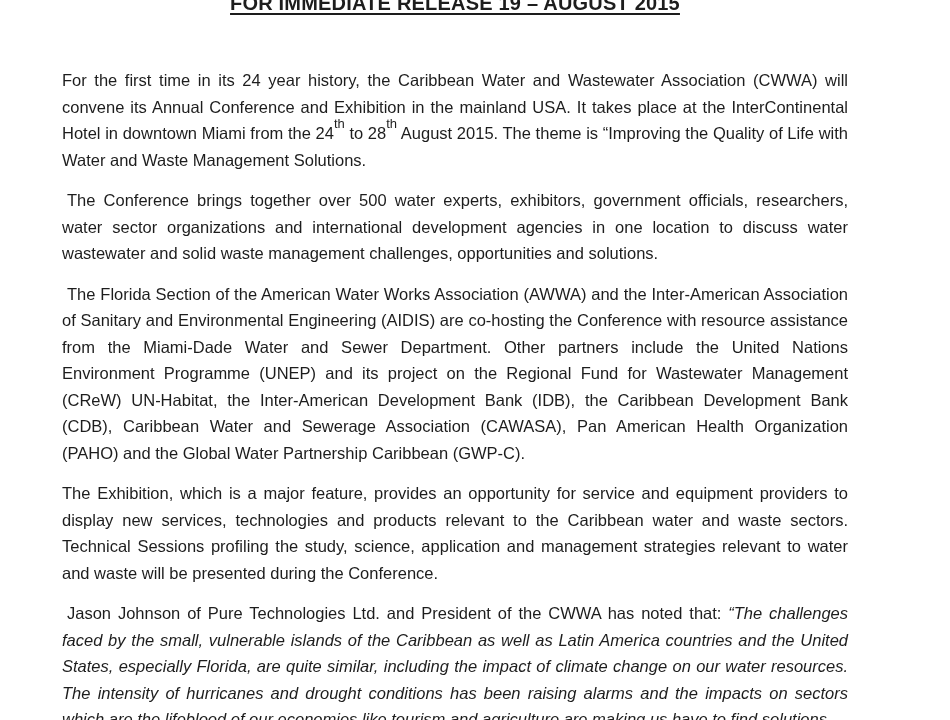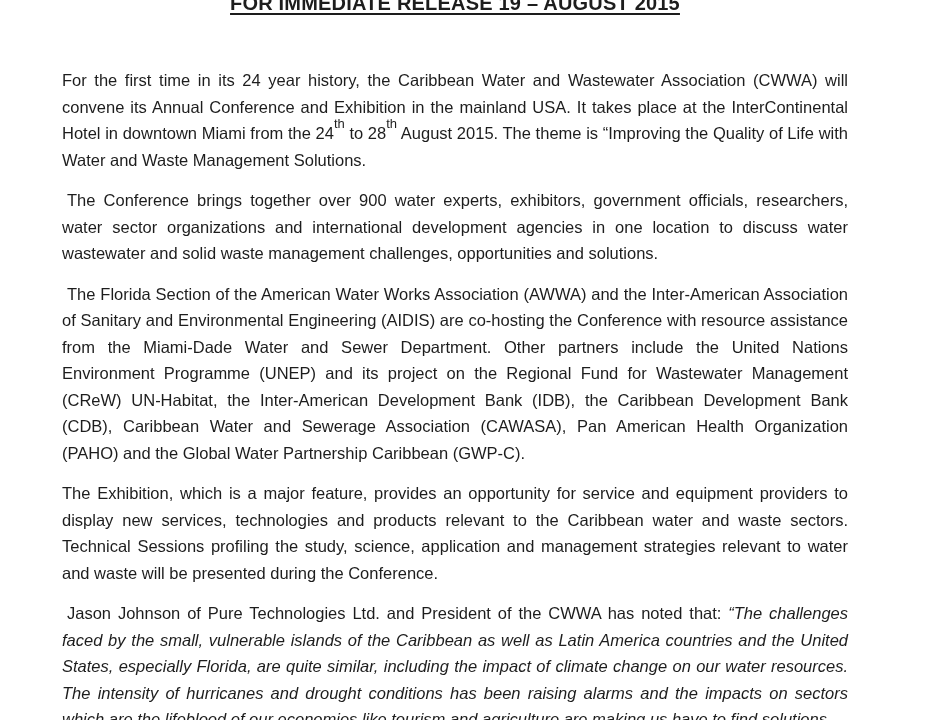--- a/index.html
+++ b/index.html
@@ -56,21 +56,21 @@
 </style>
 </head>
 <body>
 
 <div class="page">
 
   <div class="doc-header"><span class="underline">FOR IMMEDIATE RELEASE 19 – AUGUST 2015</span></div>
 
   <p class="para first"><span>For the first time in its 24 year history, the Caribbean Water and Wastewater Association (CWWA) will convene its Annual Conference and Exhibition in the mainland USA. It takes place at the InterContinental Hotel in downtown Miami from the 24</span><sup class="sup">th</sup><span> to 28</span><sup class="sup">th</sup><span> August 2015. The theme is “Improving the Quality of Life with Water and Waste Management Solutions.</span></p>
 
-  <p class="para indent">The Conference brings together over 900 water experts, exhibitors, government officials, researchers, water sector organizations and international development agencies in one location to discuss water wastewater and solid waste management challenges, opportunities and solutions.</p>
+  <p class="para indent">The Conference brings together over 500 water experts, exhibitors, government officials, researchers, water sector organizations and international development agencies in one location to discuss water wastewater and solid waste management challenges, opportunities and solutions.</p>
 
   <p class="para indent">The Florida Section of the American Water Works Association (AWWA) and the Inter-American Association of Sanitary and Environmental Engineering (AIDIS) are co-hosting the Conference with resource assistance from the Miami-Dade Water and Sewer Department. Other partners include the United Nations Environment Programme (UNEP) and its project on the Regional Fund for Wastewater Management (CReW) UN-Habitat, the Inter-American Development Bank (IDB), the Caribbean Development Bank (CDB), Caribbean Water and Sewerage Association (CAWASA), Pan American Health Organization (PAHO) and the Global Water Partnership Caribbean (GWP-C).</p>
 
   <p class="para">The Exhibition, which is a major feature, provides an opportunity for service and equipment providers to display new services, technologies and products relevant to the Caribbean water and waste sectors. Technical Sessions profiling the study, science, application and management strategies relevant to water and waste will be presented during the Conference.</p>
 
   <p class="para indent"><span>Jason Johnson of Pure Technologies Ltd. and President of the CWWA has noted that: </span><em class="quote">“The challenges faced by the small, vulnerable islands of the Caribbean as well as Latin America countries and the United States, especially Florida, are quite similar, including the impact of climate change on our water resources. The intensity of hurricanes and drought conditions has been raising alarms and the impacts on sectors which are the lifeblood of our economies like tourism and agriculture are making us have to find solutions</em></p>
 
 </div>
 
 </body></html>

